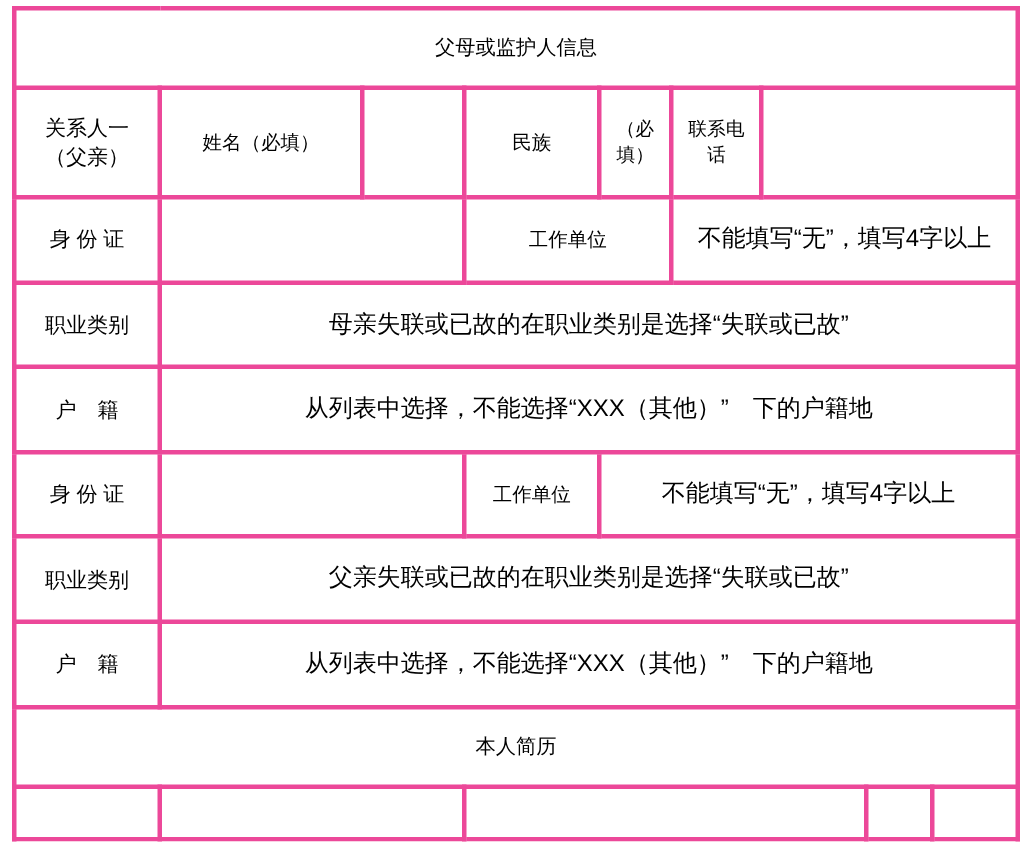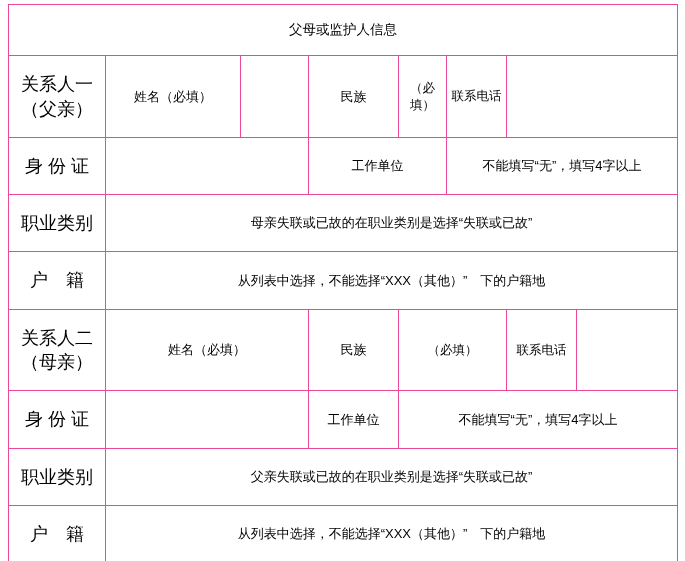--- a/index.html
+++ b/index.html
@@ -21,45 +21,45 @@
     box-sizing: border-box;
   }
   table.form {
     border-collapse: collapse;
     table-layout: fixed;
     width: 669px;
     margin: 4px 8px 0 8px;
     font-size: 13px;
   }
   table.form td {
-    border: 1px solid #ec4899;
+    border: 3px solid #ec4899;
     padding: 16px 4px;
     vertical-align: middle;
     text-align: center;
     line-height: 1.35;
     height: 26px;
     box-sizing: border-box;
     word-break: break-all;
   }
   .band {
     height: 26px;
     font-size: 13.5px;
   }
   .tall {
     height: 48px;
   }
   .mid {
     height: 42px;
   }
   .row-label {
-    font-size: 18px;
+    font-size: 14px;
     line-height: 1.5;
   }
   .hint {
-    font-size: 13px;
+    font-size: 16px;
   }
   .blank {
   }
   .vcell {
     font-size: 12.5px;
     line-height: 1.3;
   }
 </style>
 </head>
 <body>
@@ -107,49 +107,41 @@
       <tr>
         <td class="row-label">职业类别</td>
         <td class="hint" colspan="8">母亲失联或已故的在职业类别是选择“失联或已故”</td>
       </tr>
 
       <tr>
         <td class="row-label">户　籍</td>
         <td class="hint" colspan="8">从列表中选择，不能选择“XXX（其他）”　下的户籍地</td>
       </tr>
 
-      <tr>
-        <td class="tall row-label">
-          <span>关系人二</span><br>
-          <span>（母亲）</span>
-        </td>
-        <td class="tall" colspan="2">姓名（必填）</td>
-        <td class="tall">民族</td>
-        <td class="tall vcell" colspan="2">（必填）</td>
-        <td class="tall vcell">联系电话</td>
-        <td class="tall blank" colspan="2"></td>
-      </tr>
 
       <tr>
         <td class="mid row-label">身 份 证</td>
         <td class="mid blank" colspan="2"></td>
         <td class="mid">工作单位</td>
         <td class="mid hint" colspan="5">不能填写“无”，填写4字以上</td>
       </tr>
 
       <tr>
         <td class="row-label">职业类别</td>
         <td class="hint" colspan="8">父亲失联或已故的在职业类别是选择“失联或已故”</td>
       </tr>
 
       <tr>
         <td class="row-label">户　籍</td>
         <td class="hint" colspan="8">从列表中选择，不能选择“XXX（其他）”　下的户籍地</td>
       </tr>
 
+      <tr>
+        <td class="band" colspan="9">本人简历</td>
+      </tr>
 
 
 
       <tr>
         <td class="blank"></td>
         <td class="blank" colspan="2"></td>
         <td class="blank" colspan="4"></td>
         <td class="blank"></td>
         <td class="blank"></td>
       </tr>

